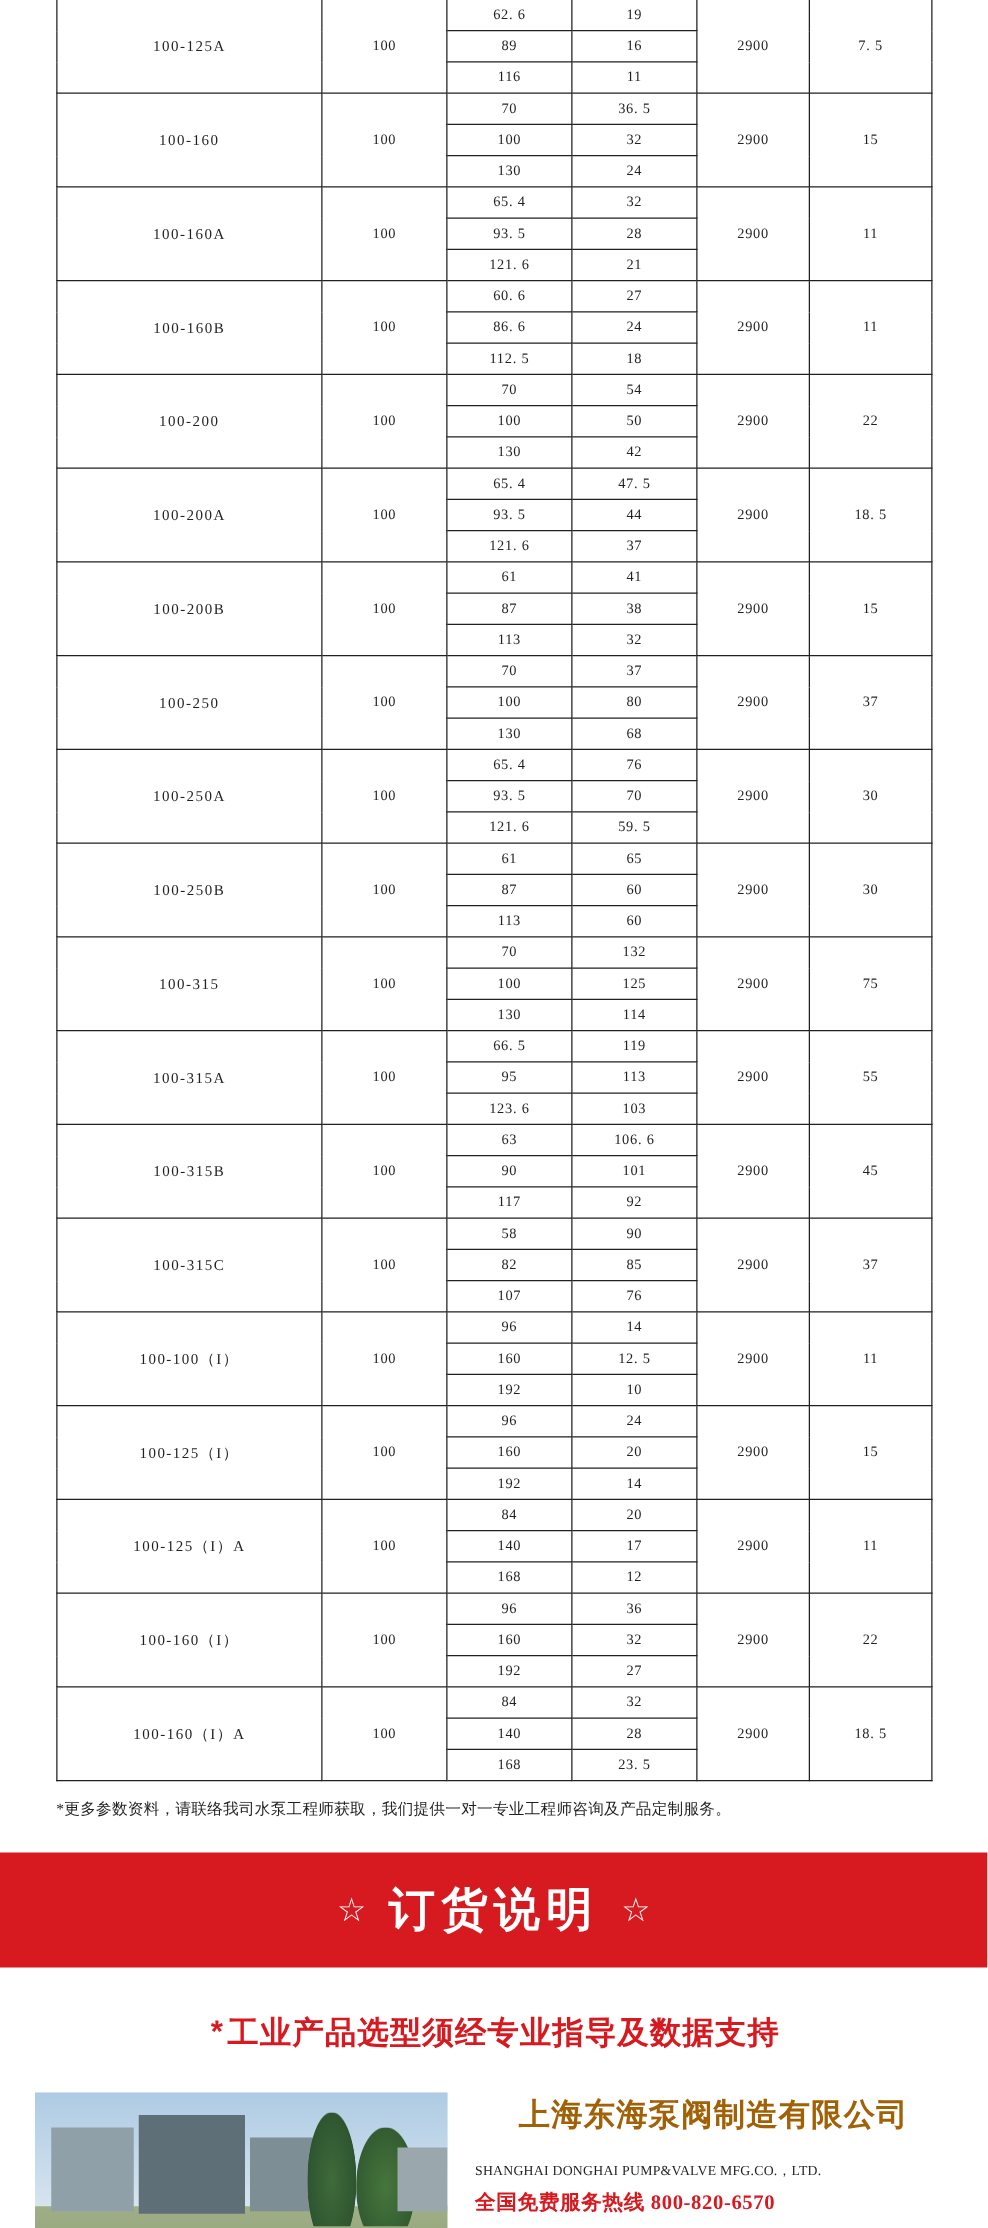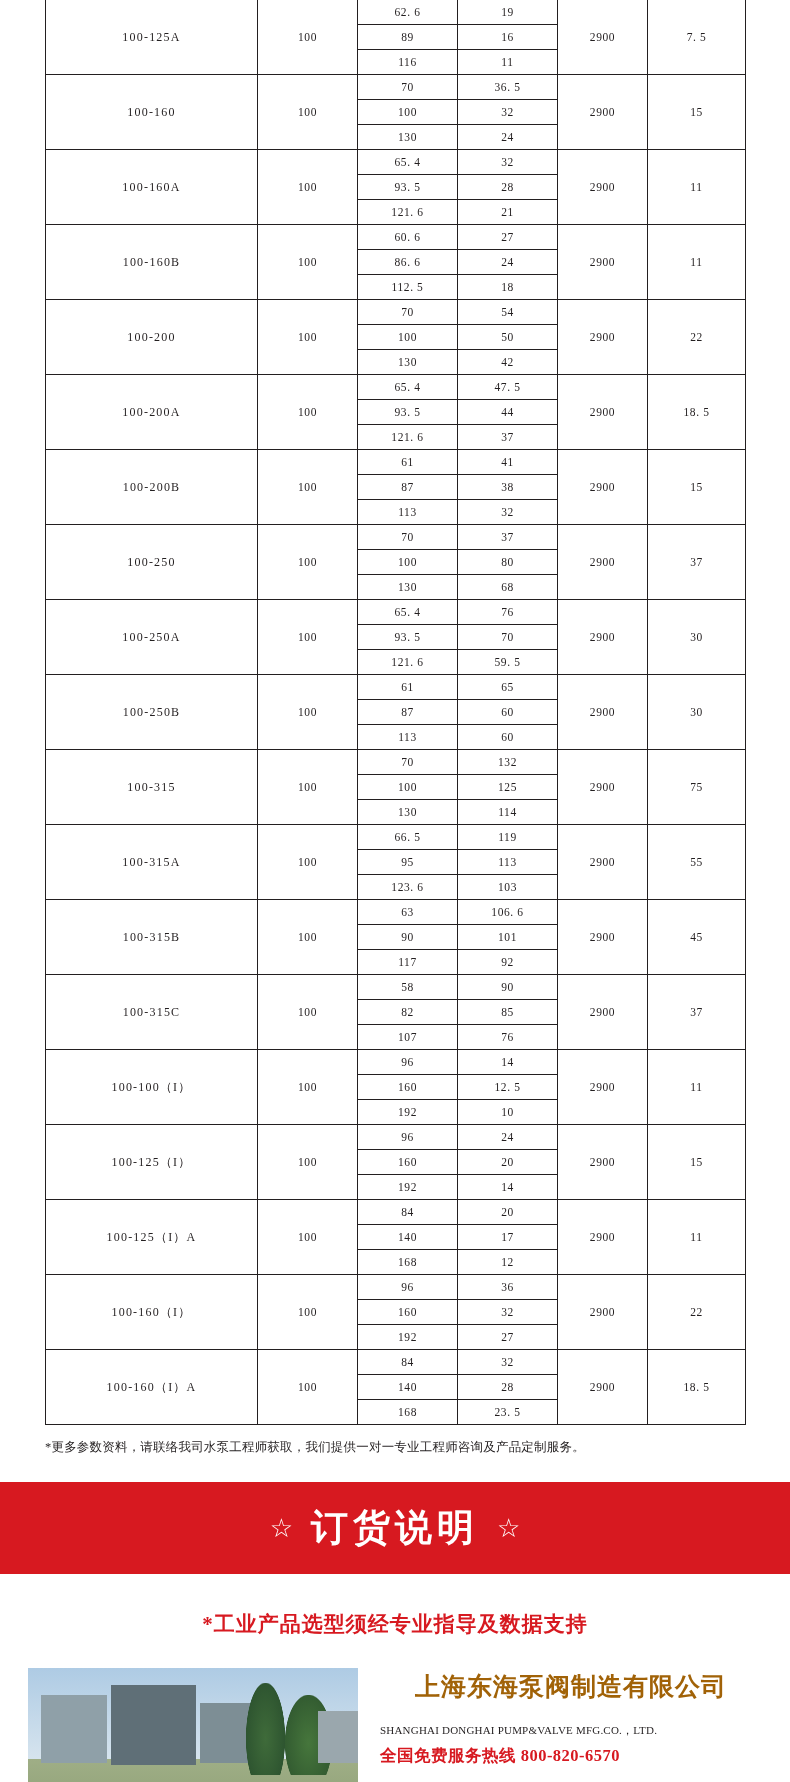--- a/index.html
+++ b/index.html
@@ -97,25 +97,25 @@
     text-align: center;
   }
 
   
   .slogan {
     padding: 34px 0 26px 0;
     text-align: center;
   }
   .slogan-line {
     color: #d71920;
-    font-size: 21px;
+    font-size: 25px;
     font-weight: bold;
     letter-spacing: 1px;
     line-height: 1.6;
-    font-family: Liberation Serif, serif;
+    font-family: Liberation Mono, monospace;
     text-align: center;
   }
 
   
   .footer {
     display: flex;
     padding: 0 28px 28px 28px;
     gap: 22px;
     align-items: flex-start;
   }

